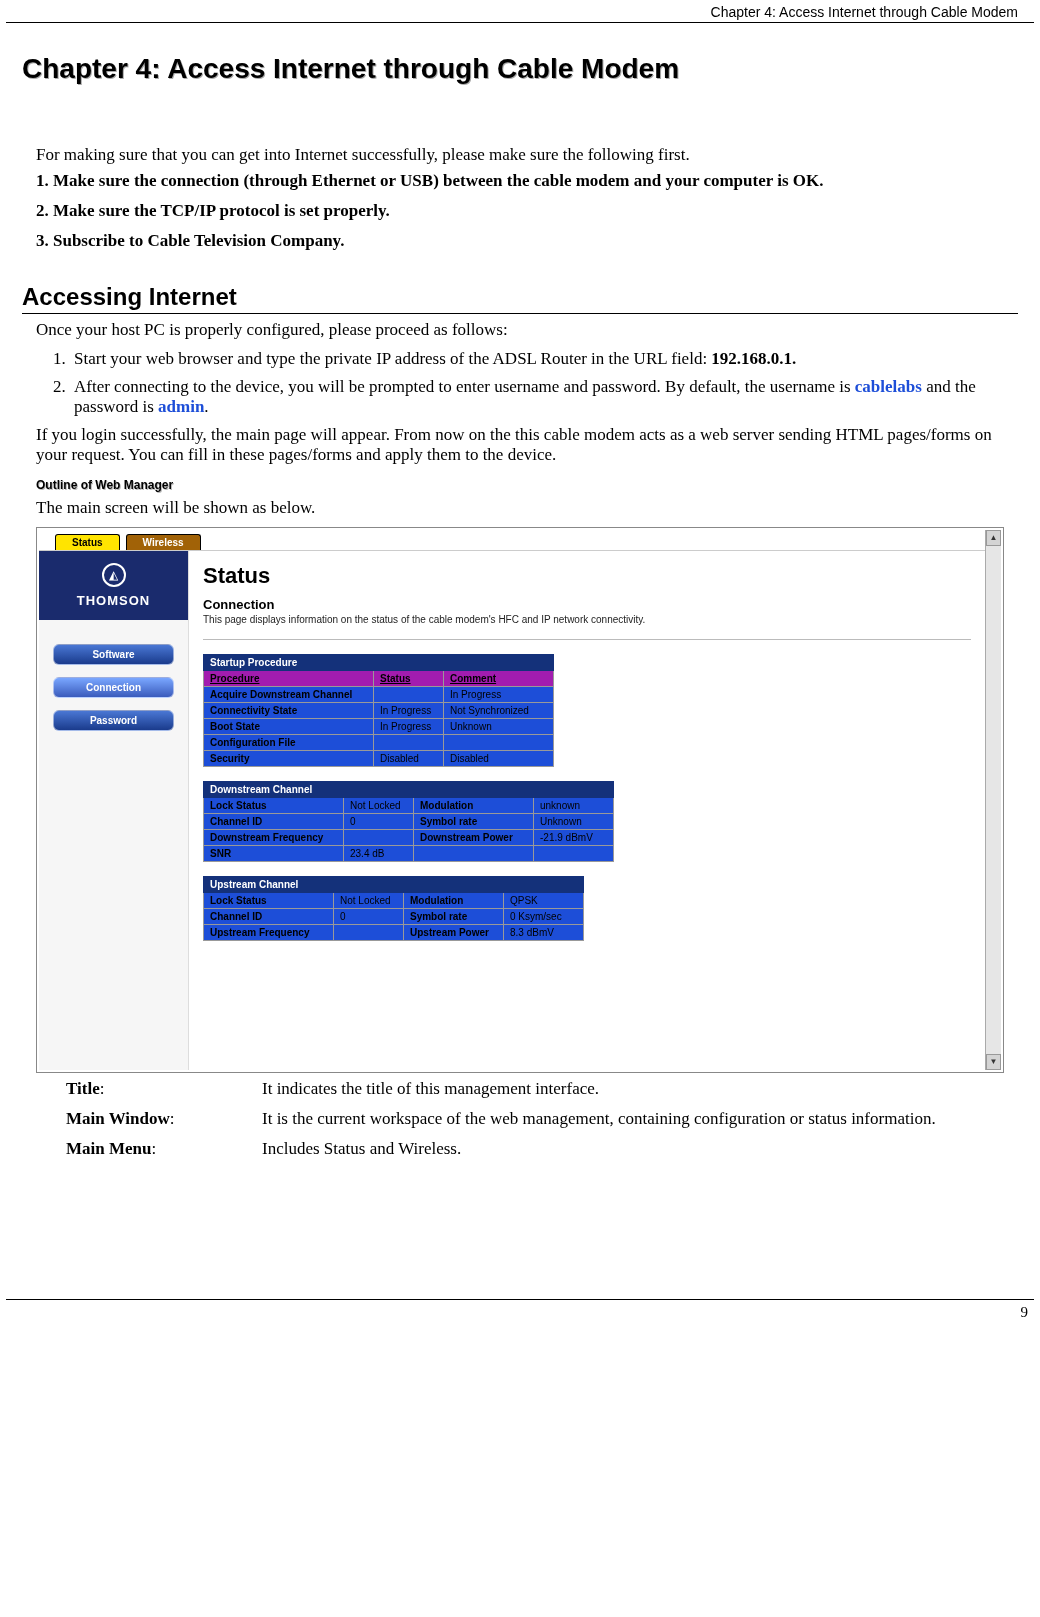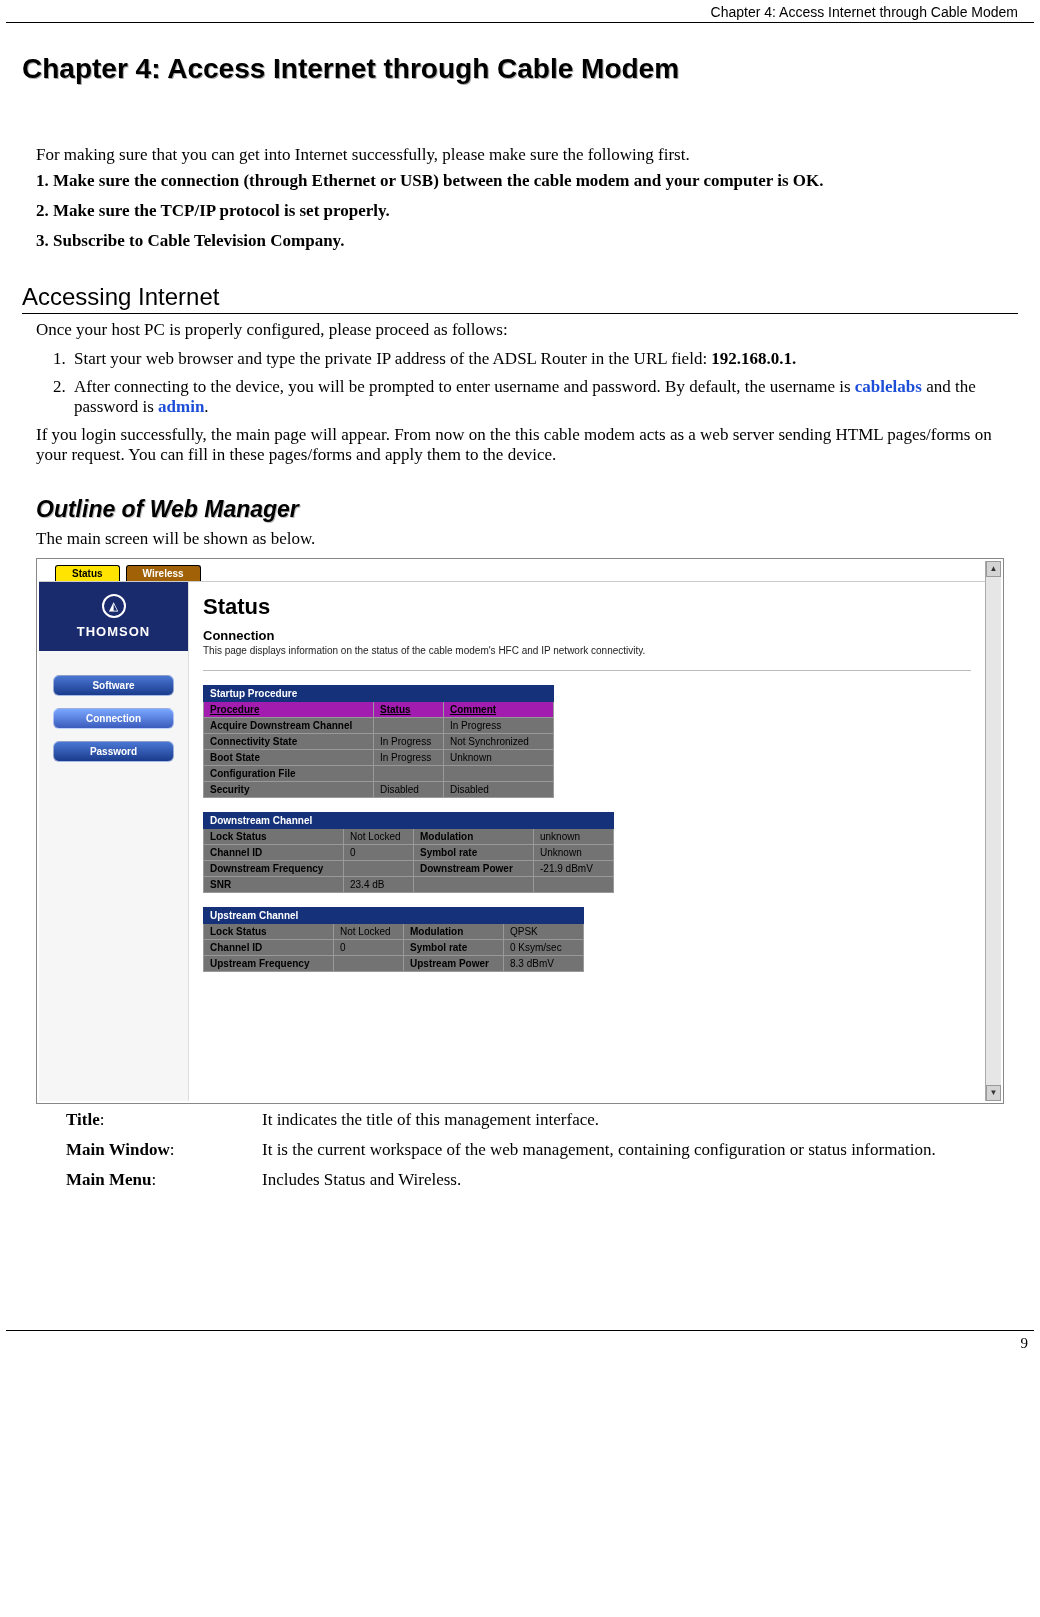--- a/index.html
+++ b/index.html
@@ -30,39 +30,38 @@
     font-weight: bold;
     color: #000;
     text-shadow: 1px 1px 0 #aaa;
     margin: 16px 0 60px 0;
   }
   .intro { margin: 0 0 6px 14px; }
   .numbered-bold { margin: 4px 0 10px 14px; font-weight: bold; }
   .section-heading {
     font-family: Verdana, Geneva, sans-serif;
     font-size: 24px;
-    font-weight: normal;
+    font-weight: bold;
     color: #000;
     border-bottom: 1.5px solid #000;
     padding-bottom: 2px;
     margin: 32px 0 6px 0;
   }
   .para { margin: 6px 0 8px 14px; line-height: 1.22; }
   ol.steps { margin: 0 0 0 14px; padding-left: 34px; }
   ol.steps li { margin-bottom: 8px; padding-left: 4px; }
   .bold { font-weight: bold; }
   .link-style { color: #1d4ed8; font-weight: bold; }
   .sub-heading {
     font-family: Verdana, Geneva, sans-serif;
-    font-size: 23px;
+    font-size: 12px;
     font-weight: bold;
     color: #000;
     text-shadow: 1px 1px 0 #bbb;
-    margin: 30px 0 6px 14px;
-    font-style: italic;
+    margin: 12px 0 6px 14px;
   }
 
   
   .shot-frame {
     margin: 6px 14px 4px 14px;
     border: 1px solid #888;
     padding: 2px;
     background: #fff;
   }
   .shot-inner {
@@ -142,21 +141,21 @@
   .shot-content { flex: 1; padding: 10px 14px; font-size: 11px; color: #000; }
   .shot-h1 { font-size: 22px; font-weight: bold; font-family: Arial; margin: 2px 0 0; }
   .shot-h2 { font-size: 13px; font-weight: bold; margin: 8px 0 2px; }
   .shot-desc { font-size: 10px; color: #222; border-bottom: 1px solid #bbb; padding-bottom: 14px; }
 
   .mini-table { border-collapse: collapse; margin-top: 14px; font-size: 10px; }
   .mini-table td {
     border: 1px solid #999;
     padding: 1px 6px;
     height: 16px;
-    background: #737373;
+    background: #1d4ed8;
   }
   .mini-table .th-row td {
     background: #14317a;
     color: #fff;
     font-weight: bold;
     border: 1px solid #14317a;
     margin-left: 37px;
   }
   .mini-table .hd-row td {
     background: #a21caf;

